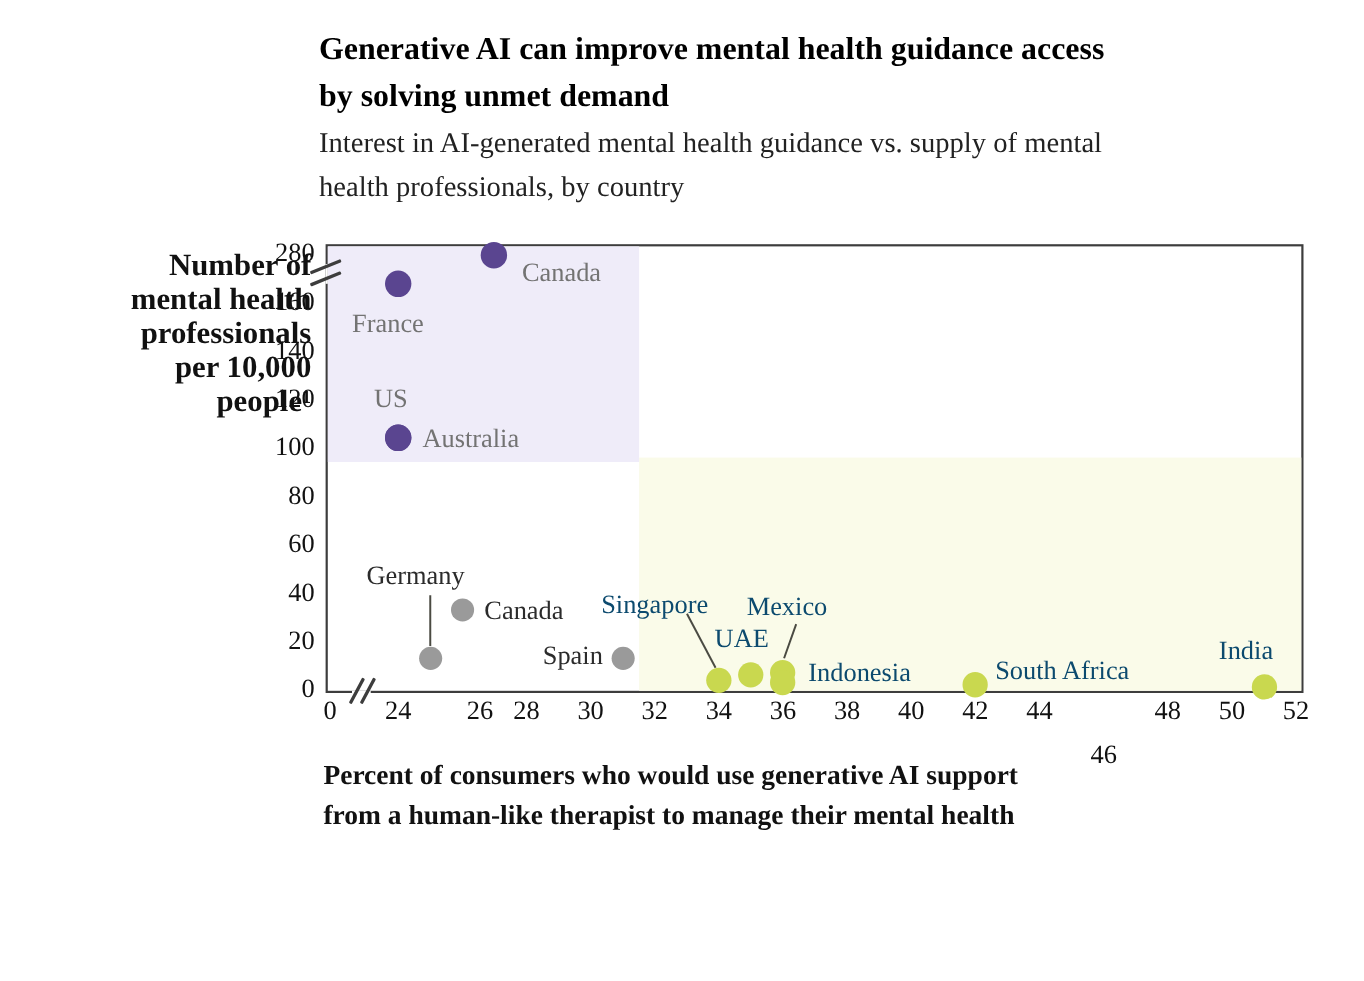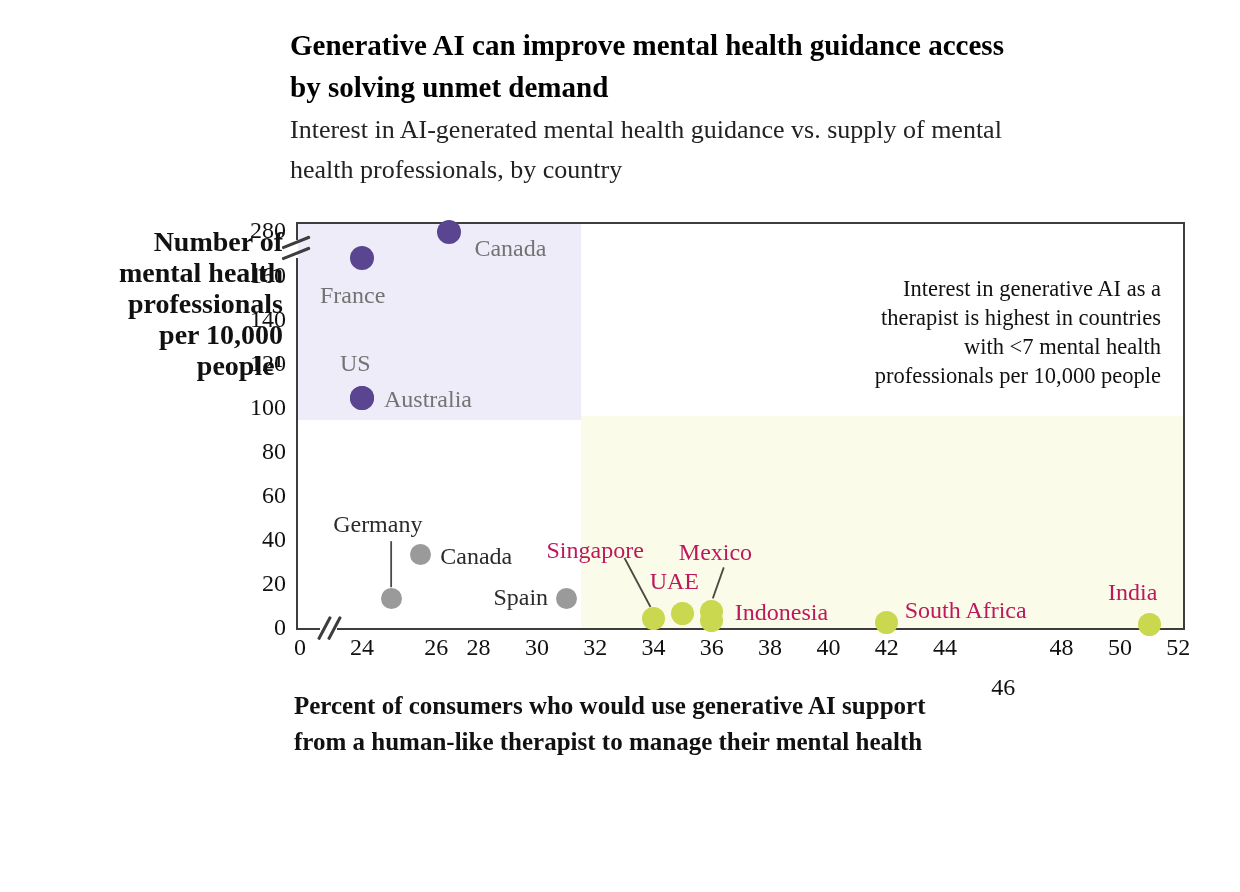--- a/index.html
+++ b/index.html
@@ -38,21 +38,21 @@
   .plot svg{position:absolute;left:0;top:0;pointer-events:none;}
   .dot{position:absolute;border-radius:50%;}
   .dot.g-purple{width:24px;height:24px;background:#5a4590;}
   .dot.g-gray{width:21px;height:21px;background:#9a9a9a;}
   .dot.g-green{width:23px;height:23px;background:#c9d84f;}
   .plabel{
     position:absolute;font-size:24px;line-height:28px;white-space:nowrap;
   }
   .plabel.g-purple{color:#737373;}
   .plabel.g-gray{color:#2b2b2b;}
-  .plabel.g-green{color:#be185d;}
+  .plabel.g-green{color:#0c4a6e;}
   .plabel.anchor-right{transform:translateX(-100%);}
 
   .tick-x{
     position:absolute;top:410px;width:56px;text-align:center;
     font-size:24px;color:#111;
   }
   .tick-y{
     position:absolute;left:-106px;width:94px;text-align:right;
     font-size:24px;color:#111;
   }
@@ -93,24 +93,20 @@
 
 <div class="abs ylabel">Number of
 mental health
 professionals
 per 10,000
 people¹</div>
 
 <div class="plot" id="plot">
     <div class="region" style="left: 282.625px; top: 191.6px; width: 602.375px; height: 212.4px; background: rgb(250, 251, 233);"></div>
     <div class="region" style="left: 0px; top: 0px; width: 282.625px; height: 196px; background: rgb(239, 236, 249);"></div>
-  <div class="annotation">Interest in generative AI as a
-therapist is highest in countries
-with &lt;7 mental health
-professionals per 10,000 people</div>
 
   <span class="ygap"></span>
   <span class="brk ybrk1"></span>
   <span class="brk ybrk2"></span>
 
   <span class="xgap"></span>
   <span class="brk xbrk1"></span>
   <span class="brk xbrk2"></span>
 <svg width="885" height="404">
       <line x1="93.15" y1="317.2" x2="93.15" y2="363.2" stroke="#4a4a42" stroke-width="1.8"></line>

